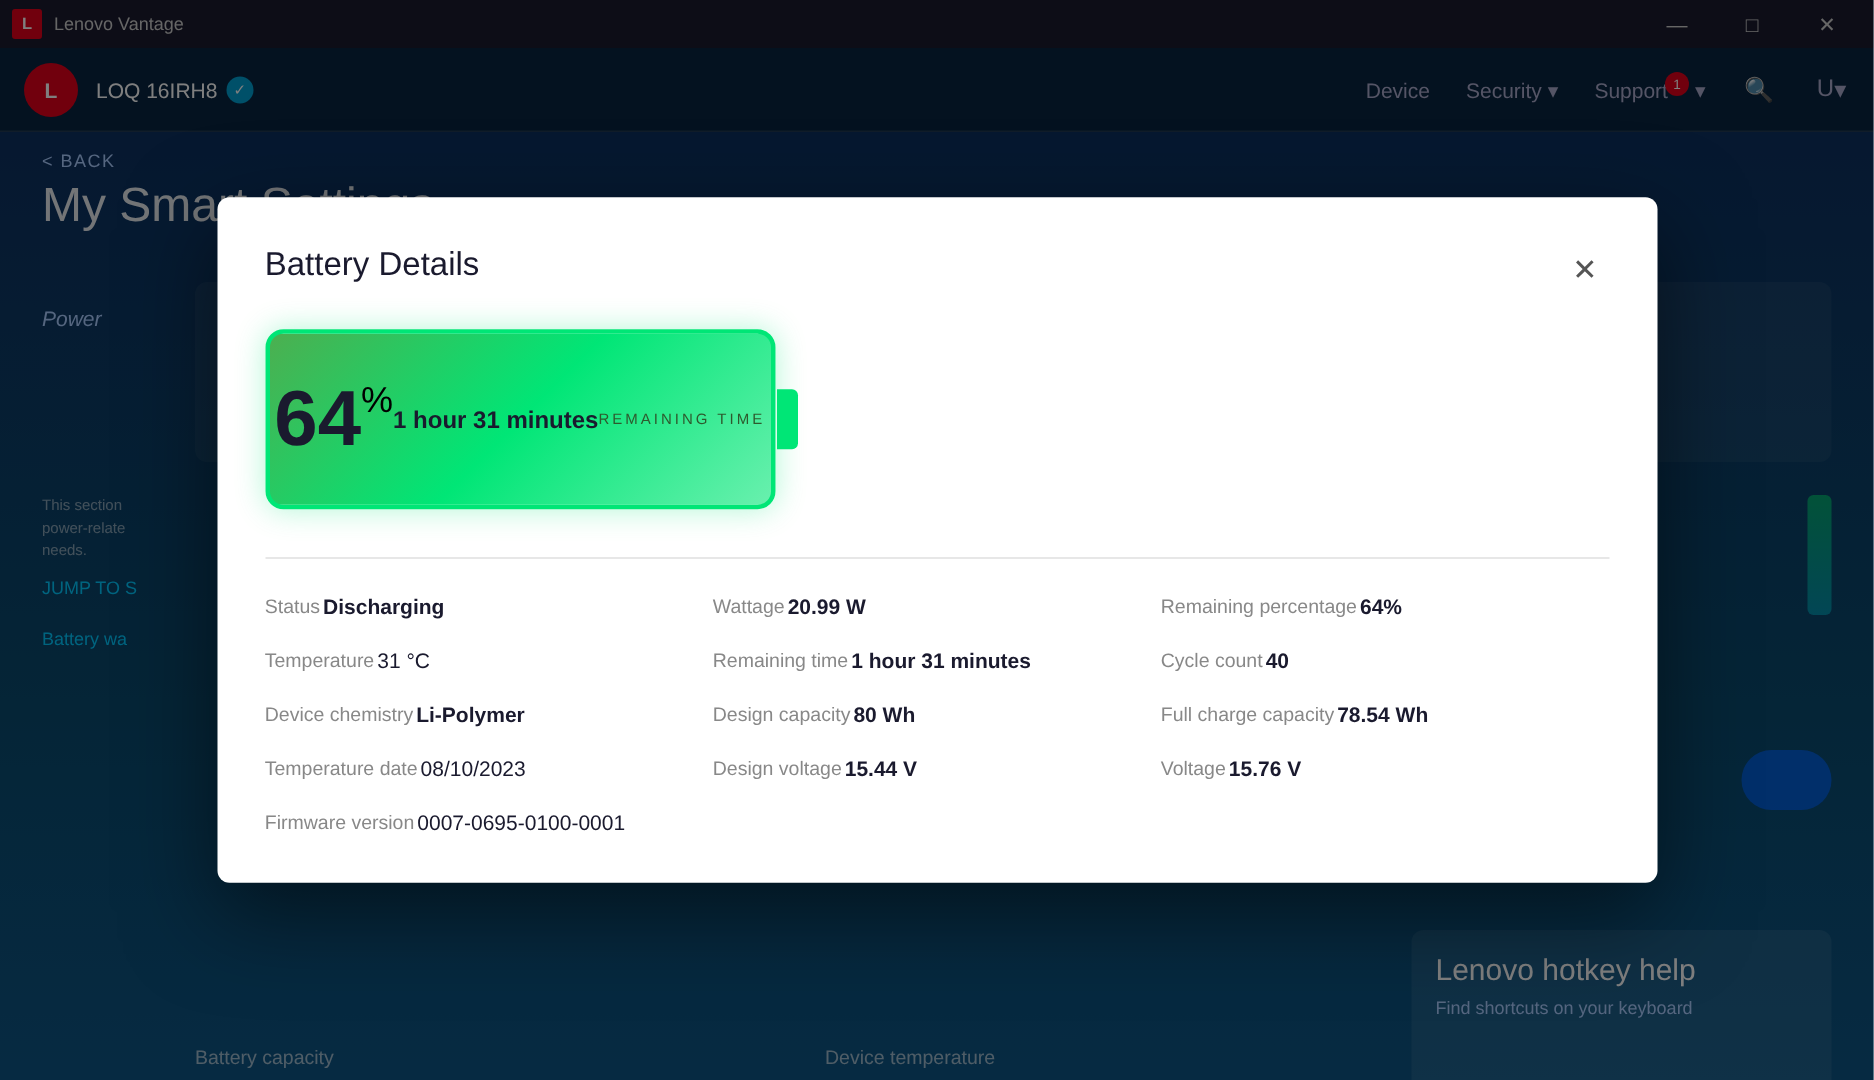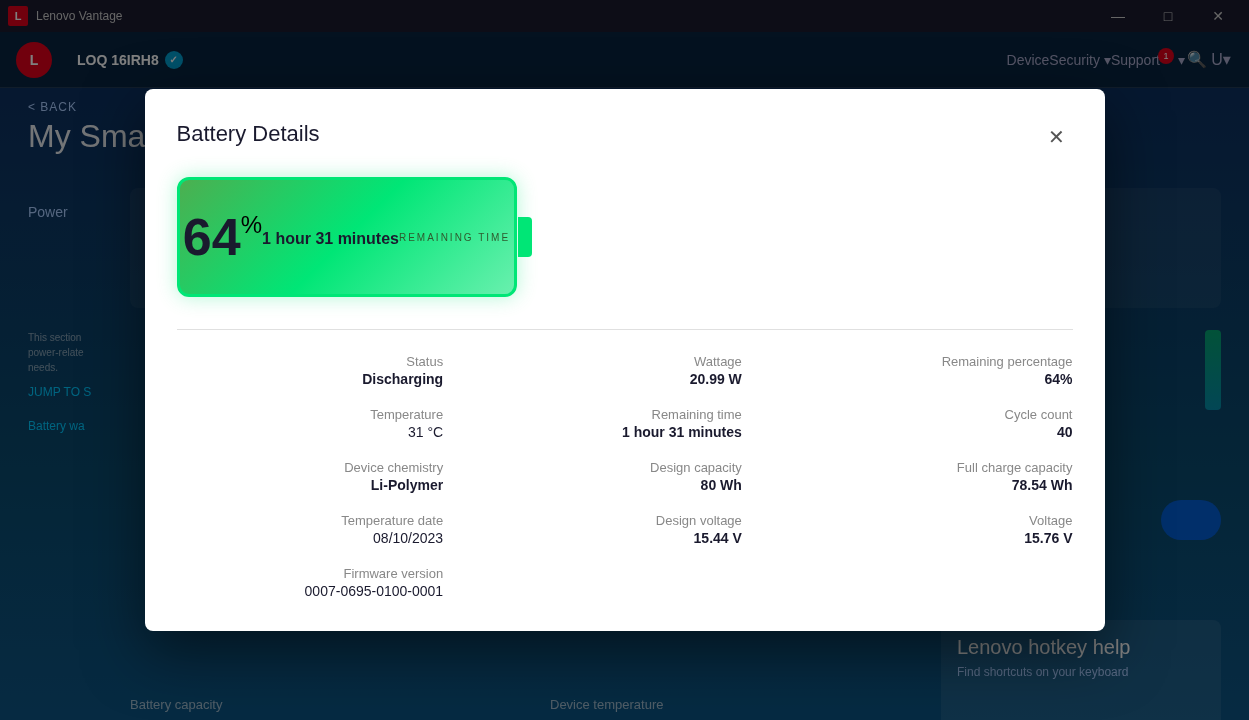--- a/index.html
+++ b/index.html
@@ -71,33 +71,33 @@
       width: 36px; height: 36px;
       background: #e2001a;
       border-radius: 50%;
       display: flex; align-items: center; justify-content: center;
       color: white; font-weight: bold; font-size: 14px;
       margin-right: 12px;
     }
     .nav-device {
       color: white;
       font-size: 14px;
-      font-weight: 700;
-      display: flex; align-items: center; gap: 6px; margin-left: 13px;
+      font-weight: 400;
+      display: flex; align-items: center; gap: 6px;
     }
     .nav-check {
       width: 18px; height: 18px;
       background: #00a0d2;
       border-radius: 50%;
       display: flex; align-items: center; justify-content: center;
       color: white; font-size: 10px;
     }
     .nav-links {
       margin-left: auto;
-      display: flex; align-items: center; 
+      display: flex; align-items: center; gap: 24px;
     }
     .nav-link {
       color: #aac; font-size: 14px; cursor: pointer;
       display: flex; align-items: center; gap: 4px;
     }
     .notification-badge {
       background: #e2001a;
       color: white;
       border-radius: 50%;
       width: 16px; height: 16px;
@@ -291,23 +291,22 @@
       display: flex;
       flex-direction: column;
       gap: 20px;
     }
     .detail-col:not(:last-child) {
       padding-right: 32px;
       border-right: none;
     }
     .detail-item {
       display: flex;
-      flex-direction: column;
+      flex-direction: row;
       gap: 2px;
-      align-items: flex-end;
     }
     .detail-label {
       font-size: 13px;
       color: #888;
       font-weight: 400;
     }
     .detail-value {
       font-size: 14px;
       color: #1a1a2e;
       font-weight: 500;
@@ -398,21 +397,21 @@
   </div>
 </div>
 
 <div class="content-bg"></div>
 
 <div class="back-link">&lt; BACK</div>
 
 <div class="page-title">My Smart Settings</div>
 
 <div class="sidebar">
-  <div class="sidebar-item" style="margin-top:16px;">
+  <div class="sidebar-item" style="margin-top:16px;font-style:italic;">
     <span>Power</span>
   </div>
 </div>
 
 <div class="side-text">
   <div style="white-space:pre-line; font-size:10px; color:rgba(255,255,255,0.5)">This section
 power-relate
 needs.</div>
   <div class="jump-link">JUMP TO S</div>
   <div style="margin-top:16px; color:#00c8ff; font-size:12px;">Battery wa</div>

